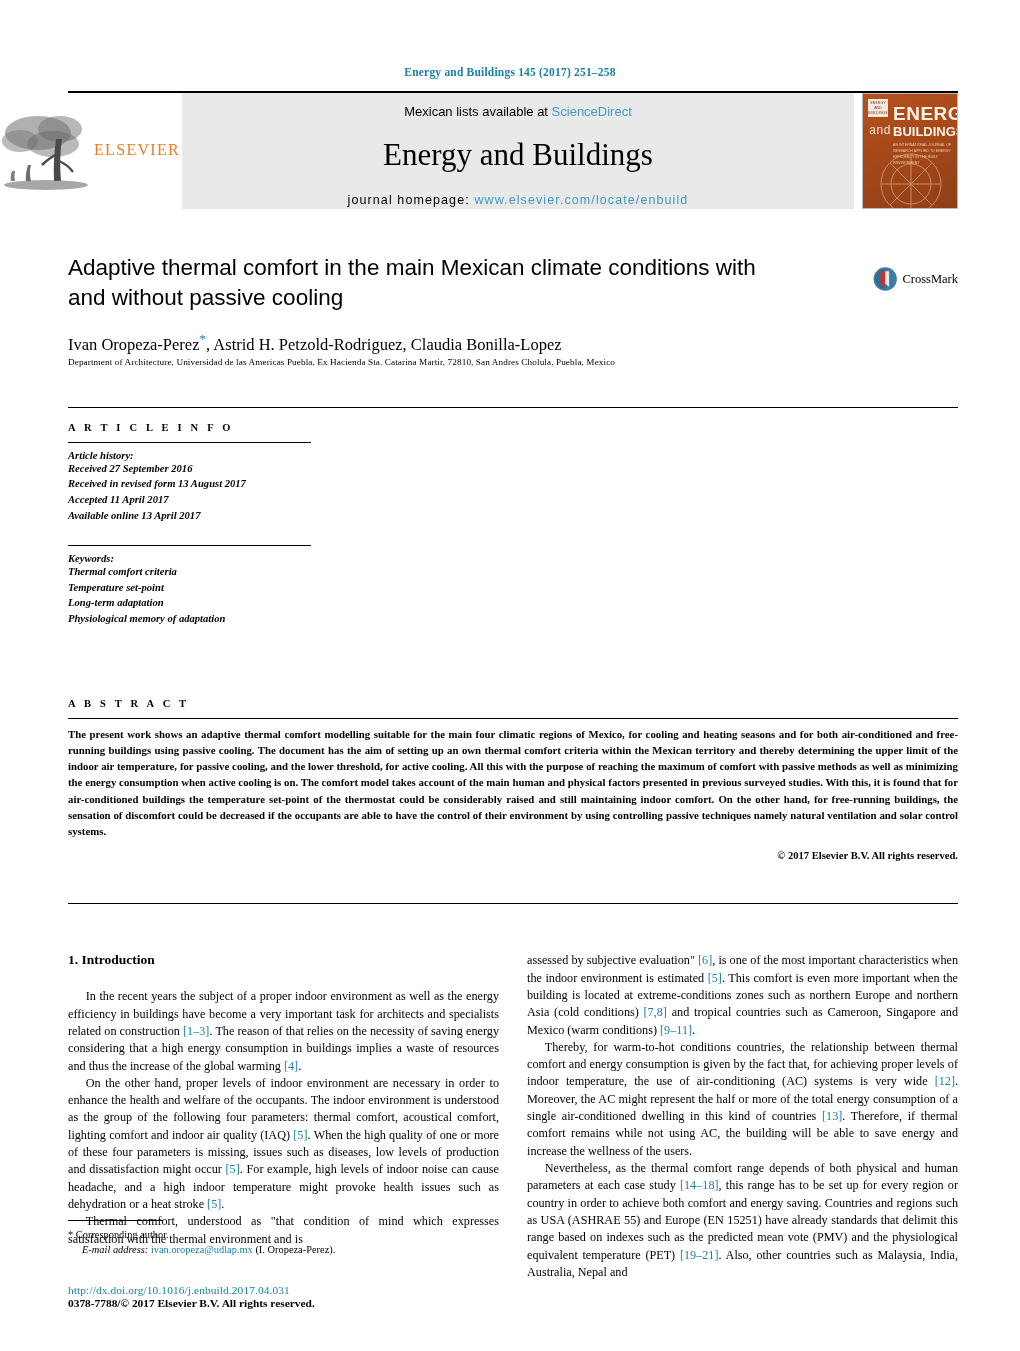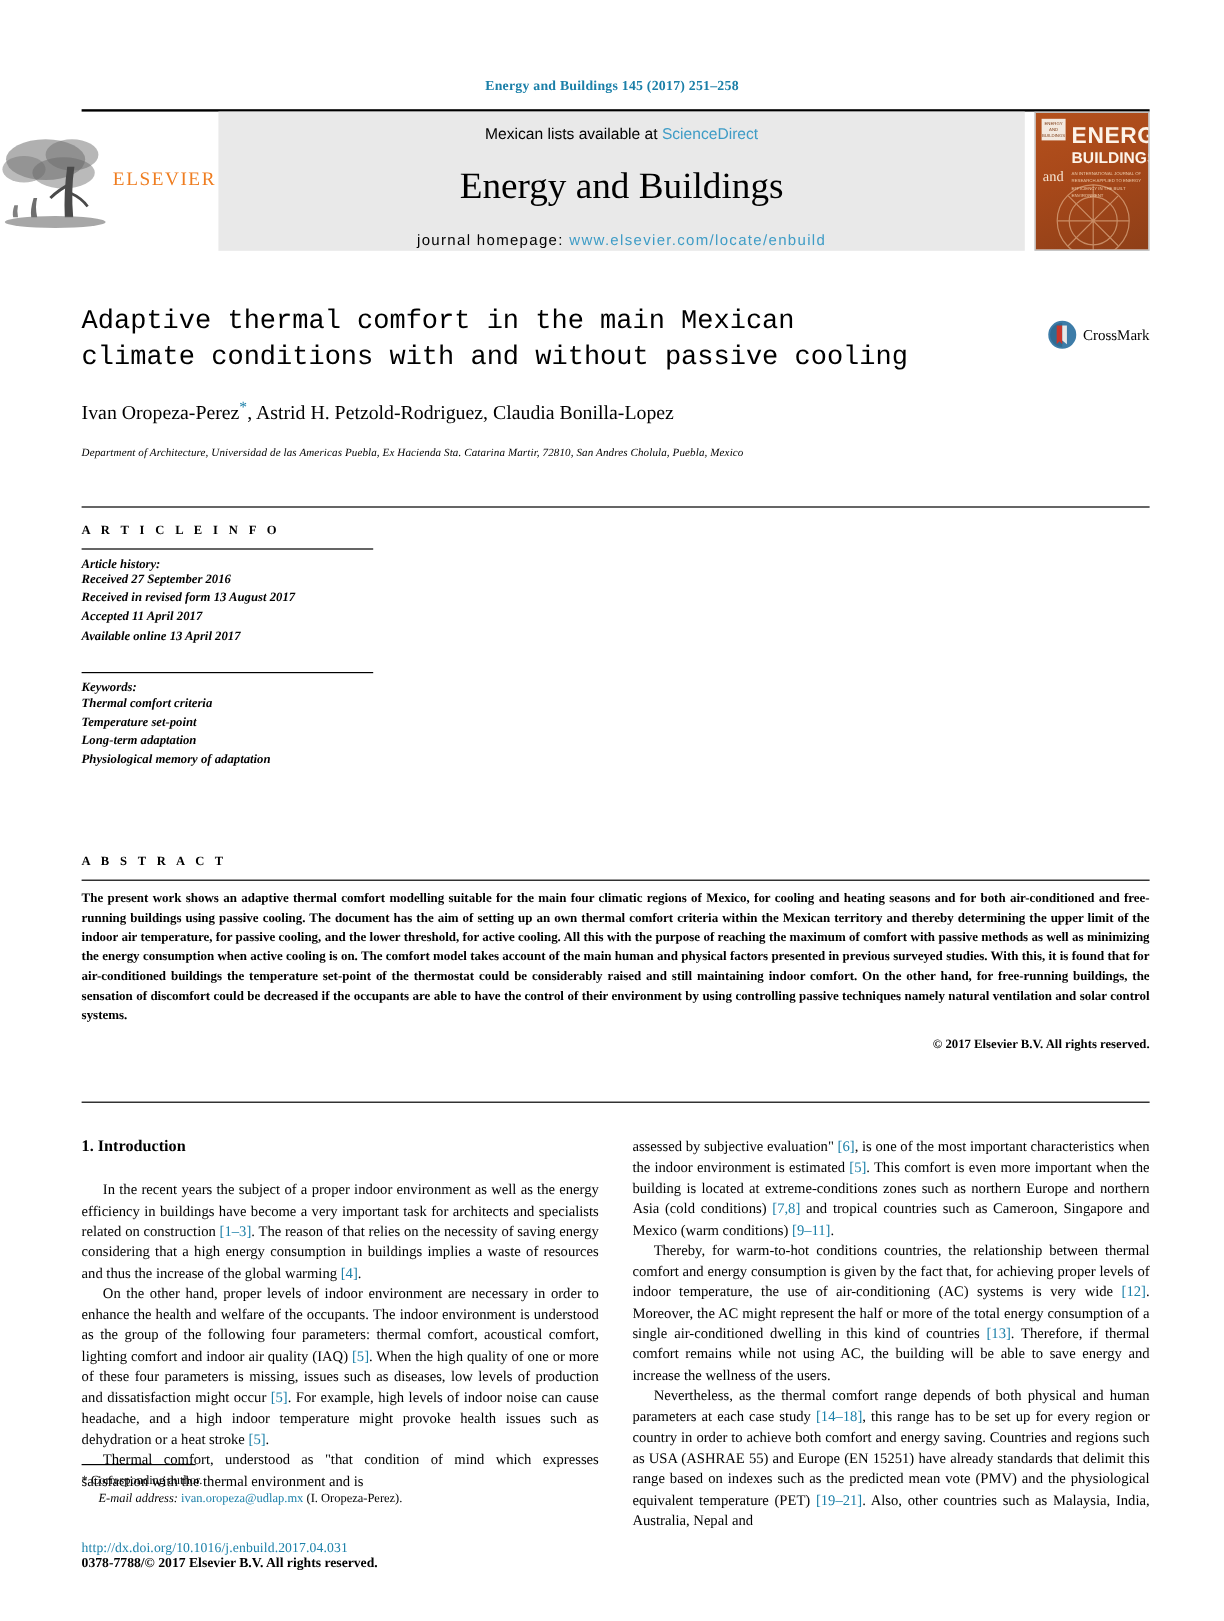--- a/index.html
+++ b/index.html
@@ -92,55 +92,54 @@
     width: 20px; height: 18px; background: #f3e9df;
     font-size: 3.6px; color: #7d3a14; text-align: center;
     line-height: 1.35; padding-top: 2px; font-family: "Liberation Sans", sans-serif;
   }
   .cover-energy {
     position: absolute; top: 9px; left: 30px;
     color: #fdf3e8; font-size: 19px; font-weight: bold;
     font-family: "Liberation Sans", sans-serif; letter-spacing: .5px;
   }
   .cover-and {
-    position: absolute; top: 46px; left: 6px;
-    color: #f6e4d2; font-size: 12px; font-family: Liberation Serif, serif;
+    position: absolute; top: 30px; left: 6px;
+    color: #f6e4d2; font-size: 12px; font-family: Liberation Mono, monospace;
   }
   .cover-buildings {
     position: absolute; top: 30px; left: 30px;
     color: #fdf3e8; font-size: 13px; font-weight: bold;
     font-family: "Liberation Sans", sans-serif;
   }
   .cover-sub {
     position: absolute; top: 48px; left: 30px; width: 58px;
     color: #f0cfae; font-size: 3.6px; line-height: 1.7;
     font-family: "Liberation Sans", sans-serif;
   }
   .cover-art { position: absolute; left: 0; top: 56px; width: 96px; height: 64px; opacity: .55; }
 
   
   .title-block { margin: 44px 62px 0 68px; position: relative; }
   .paper-title {
     font-size: 22.5px;
     line-height: 1.32;
-    font-family: Liberation Mono, monospace;
+    font-family: Liberation Sans, sans-serif;
     max-width: 700px;
     margin: 0;
     font-weight: normal;
   }
   .authors {
     margin-top: 19px;
     font-size: 16.5px;
     font-family: "Liberation Serif", serif;
   }
   .authors .star { color: #1a7fa8; font-size: 13px; vertical-align: super; }
   .affiliation {
-    margin-top: 17px;
+    margin-top: 2px;
     font-size: 9.2px;
-    font-style: italic;
     font-family: "Liberation Serif", serif;
     letter-spacing: .1px;
   }
   .crossmark {
     position: absolute;
     right: 0; top: 4px;
     width: 86px; height: 44px;
     display: flex; align-items: center; gap: 4px; text-align: right;
   }
   .crossmark .cm-text { font-size: 12.5px; font-family: "Liberation Serif", serif; }
@@ -179,21 +178,21 @@
     margin-top: 11px;
     text-align: right;
     font-size: 10.6px;
     font-weight: bold;
   }
 
   
   .body-area {
     margin: 42px 62px 0 68px;
     border-top: 1.6px solid #000;
-    padding-top: 28px;
+    padding-top: 48px;
     display: flex;
     gap: 28px;
     height: 420px;
   }
   .body-col { flex: 1 1 0; }
   .h2 {
     font-size: 13.5px;
     font-weight: bold;
     margin: 0 0 20px 0;
     font-family: "Liberation Serif", serif;

